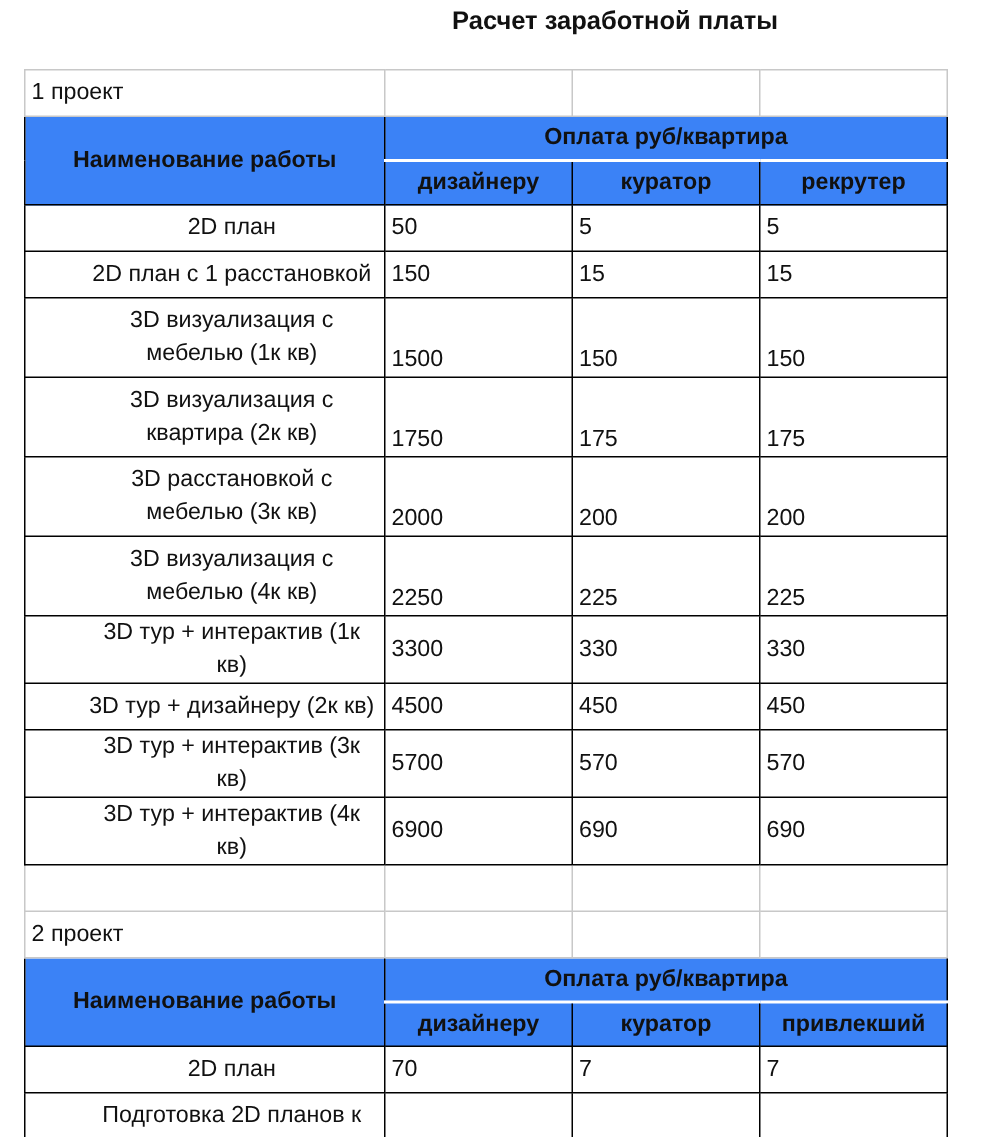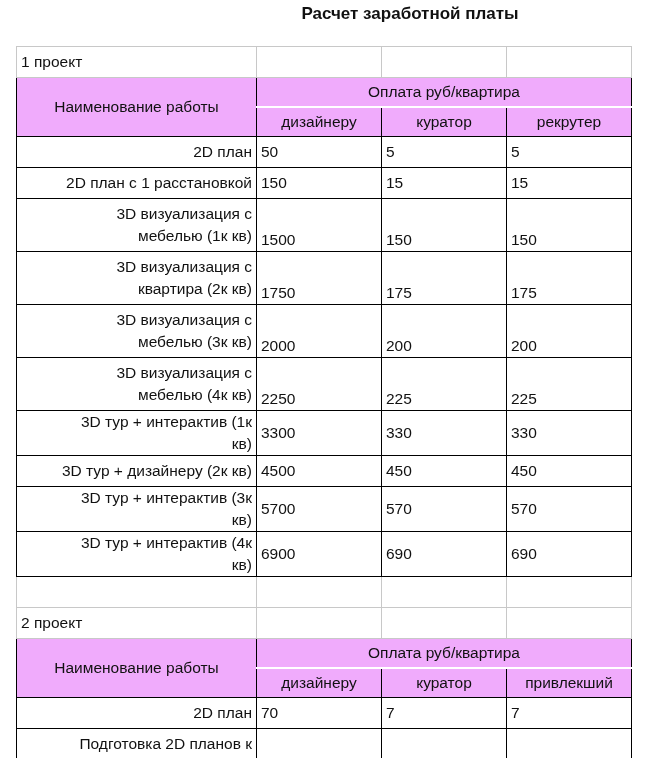--- a/index.html
+++ b/index.html
@@ -4,24 +4,24 @@
   <style>
     html, body { margin: 0; padding: 0; background: #ffffff; }
     body { width: 669px; height: 758px; position: relative; overflow: hidden; font-family: "Liberation Sans", sans-serif; color: #111; }
     .title { position: absolute; top: 4px; left: 0; width: 820px; text-align: center; font-size: 17px; font-weight: bold; text-decoration: underline; }
     .title span { display: inline-block; }
     table { position: absolute; left: 16px; border-collapse: collapse; table-layout: fixed; width: 615px; font-size: 15.5px; }
     col.c1 { width: 240px; } col.c2 { width: 125px; } col.c3 { width: 125px; } col.c4 { width: 125px; }
     td, th { padding: 0 4px; border: 1px solid #000; vertical-align: bottom; line-height: 22px; }
     tr.plain td { border: 1px solid #c8c8c8; height: 30px; vertical-align: middle; }
     tr.plain td.first { border-left: 1px solid #c8c8c8; }
-    th { background: #f0abfc; font-weight: normal; font-size: 15.5px; text-align: center; vertical-align: middle; border: 1px solid #000; }
+    th { background: #3b82f6; font-weight: bold; font-size: 15.5px; text-align: center; vertical-align: middle; border: 1px solid #000; }
     th.subhead { border-top: 2px solid #fff; height: 28px; margin-top: 39px; }
     th.grouphead { height: 28px; }
-    td.name { text-align: right; padding-left: 40px; }
+    td.name { text-align: center; padding-left: 40px; }
     td.num { text-align: left; }
     tr.r1 td { height: 30px; vertical-align: middle; }
     tr.r2 td { height: 52px; margin-left: 33px; }
     tr.r2 td.name { vertical-align: middle; }
   </style>
 </head>
 <body>
 
 <div class="title"><span>Расчет заработной платы</span></div>
 
@@ -66,21 +66,21 @@
     <td class="num">150</td>
     <td class="num">150</td>
   </tr>
   <tr class="r2">
     <td class="name">3D визуализация с квартира (2к кв)</td>
     <td class="num">1750</td>
     <td class="num">175</td>
     <td class="num">175</td>
   </tr>
   <tr class="r2">
-    <td class="name">3D визуализация с мебелью (3к кв)</td>
+    <td class="name">3D расстановкой с мебелью (3к кв)</td>
     <td class="num">2000</td>
     <td class="num">200</td>
     <td class="num">200</td>
   </tr>
   <tr class="r2">
     <td class="name">3D визуализация с мебелью (4к кв)</td>
     <td class="num">2250</td>
     <td class="num">225</td>
     <td class="num">225</td>
   </tr>

